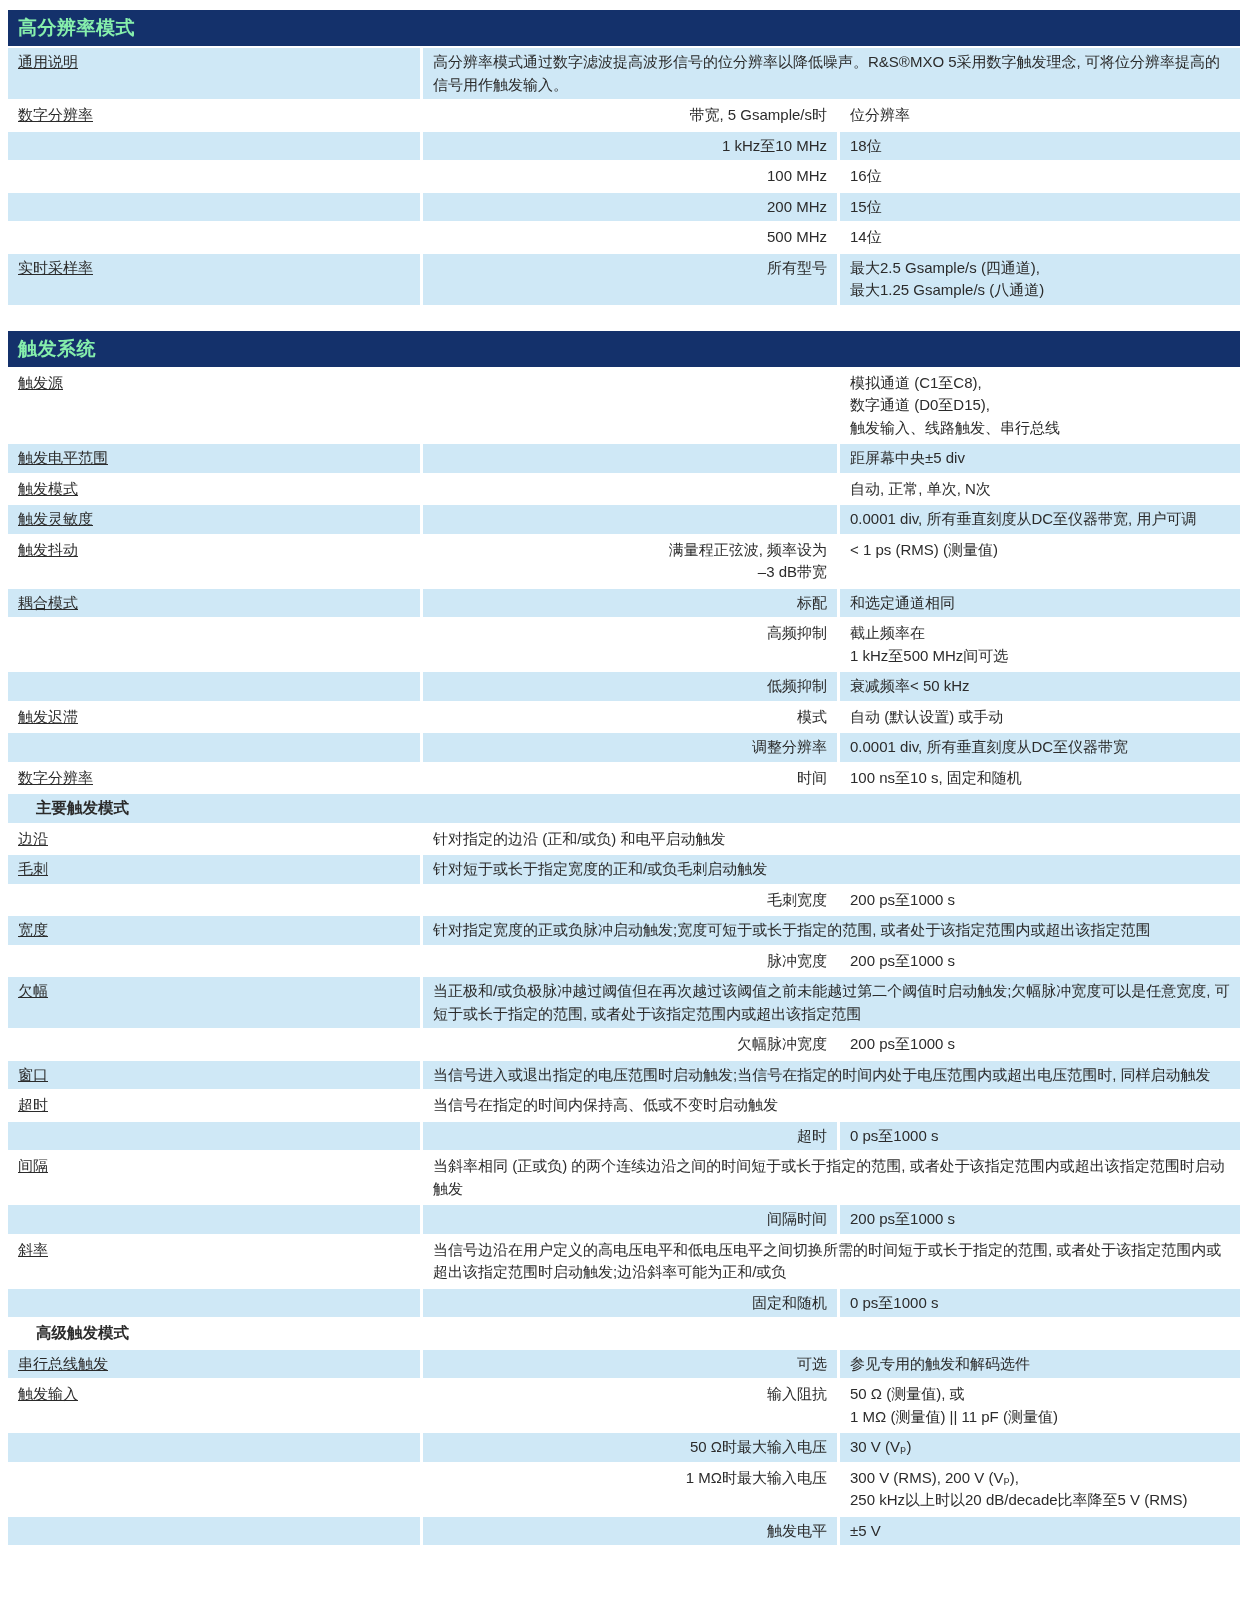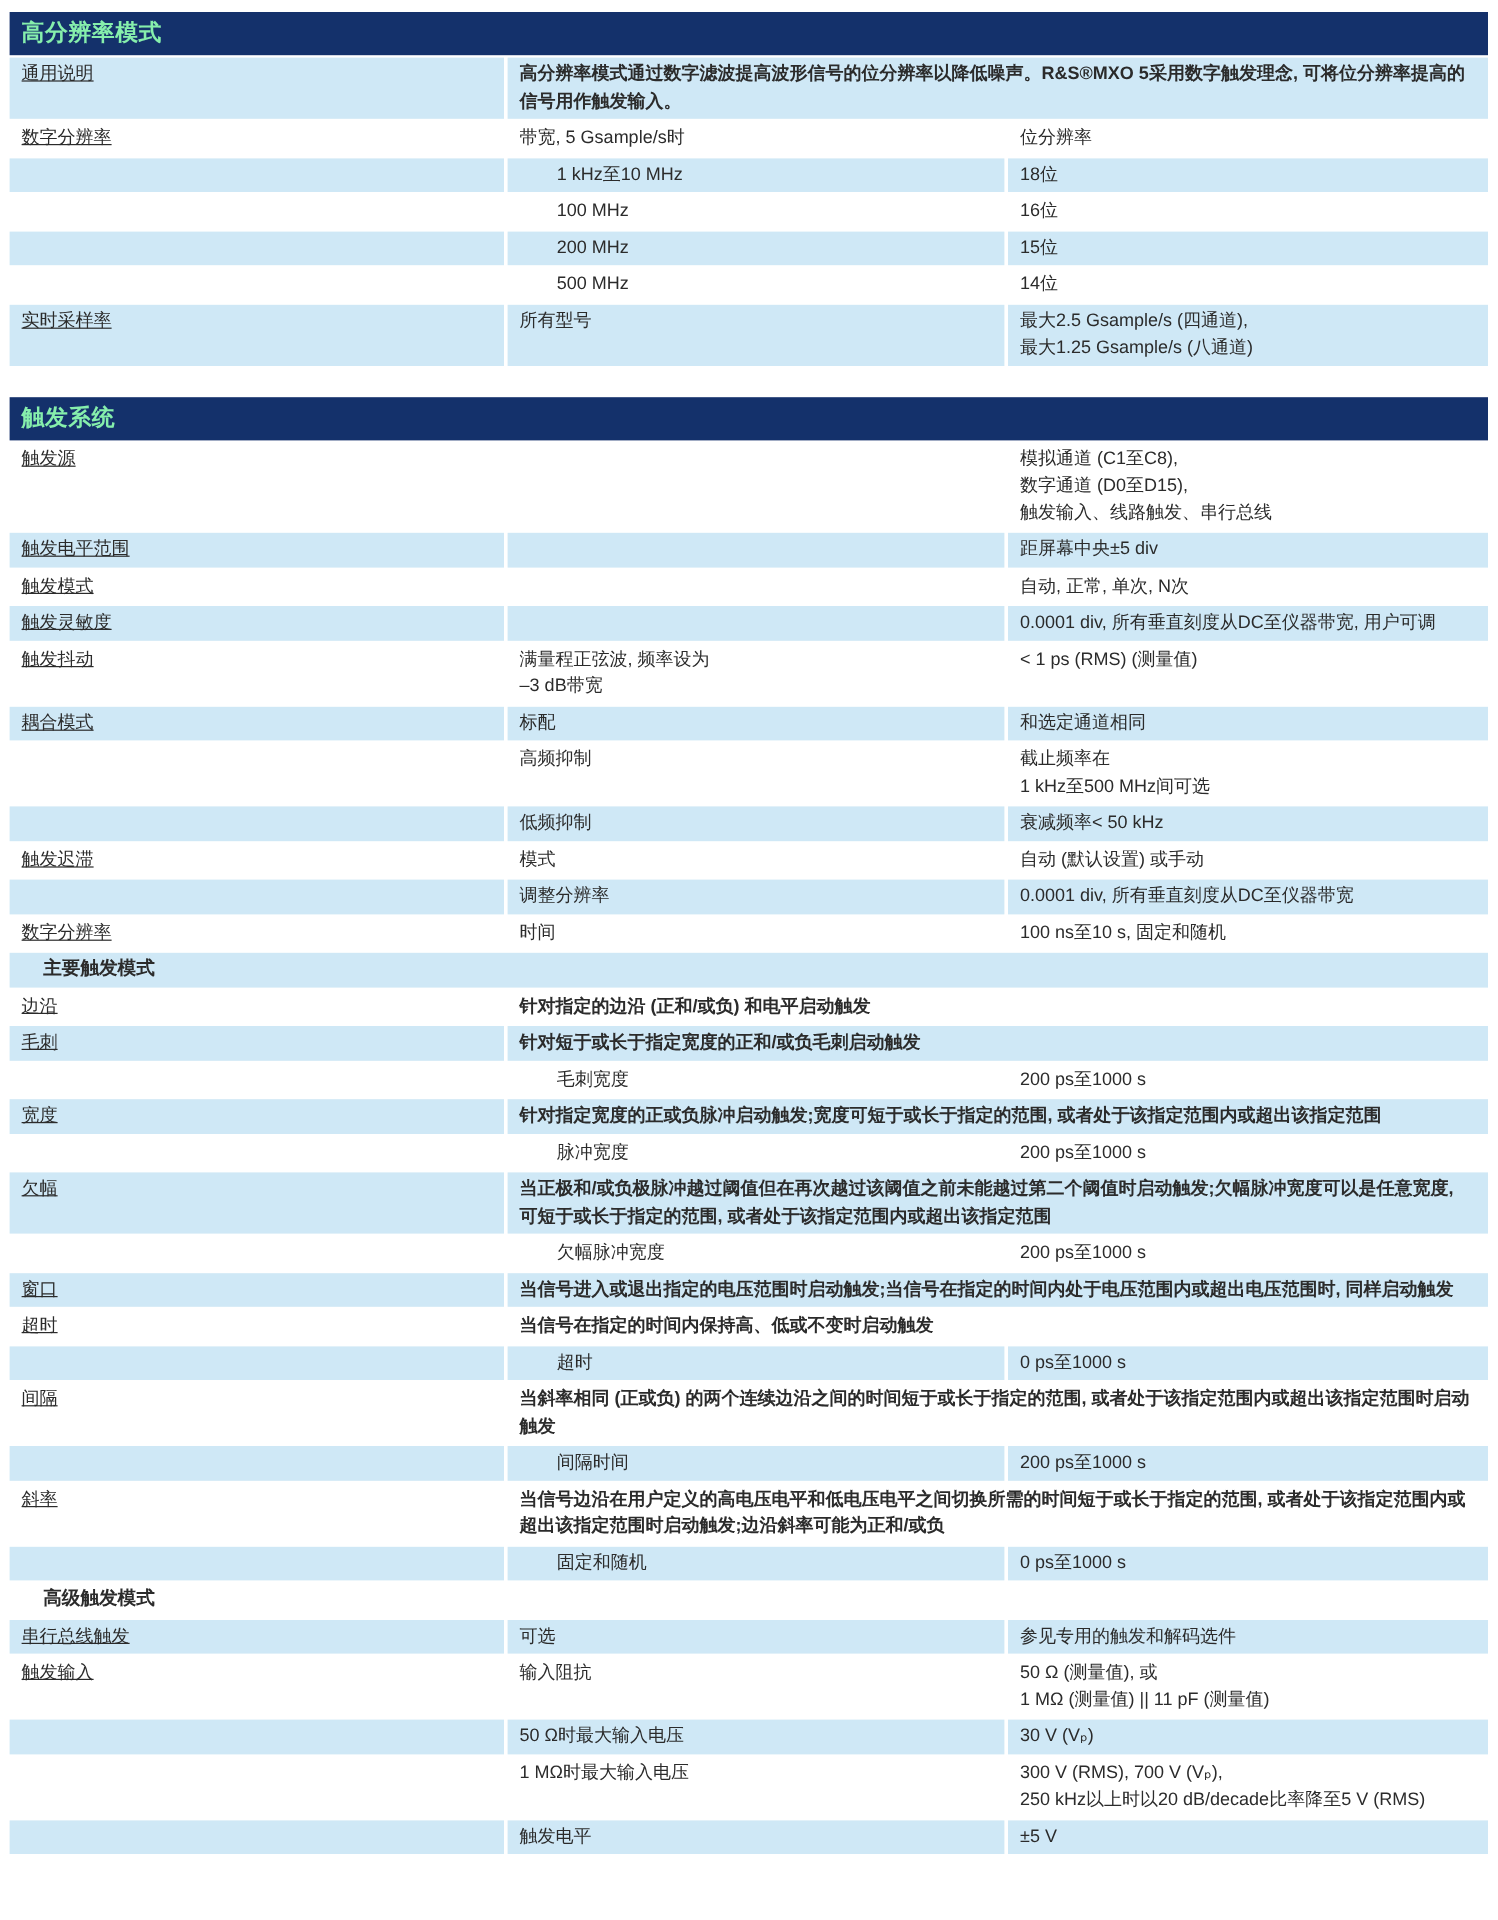--- a/index.html
+++ b/index.html
@@ -25,23 +25,23 @@
   .row{display:flex;margin-bottom:2px;}
   .cell{
     box-sizing:border-box;
     padding:3px 10px;
     font-size:15px;
     line-height:22.5px;
     white-space:pre-line;
     background:transparent;
   }
   .c1{width:412px;margin-right:3px;flex:none;text-decoration:underline;}
-  .c2{width:414px;margin-right:3px;flex:none;}
+  .c2{width:414px;margin-right:3px;flex:none;text-align:right;}
   .c3{flex:1;}
-  .cspan{flex:1;font-weight:bold;}
+  .cspan{flex:1;}
   .cfull{flex:1;font-weight:700;font-size:15.5px;padding-left:28px;}
   .row.shade .cell{background:#cfe8f6;}
   .indent{padding-left:41px;}
 </style>
 </head>
 <body>
 
 <div class="page">
     <section class="spec-section">
       <div class="sec-header">高分辨率模式</div>
@@ -225,21 +225,21 @@
 1 MΩ (测量值) || 11 pF (测量值)</div>
         </div>
         <div class="row shade">
           <div class="cell c1"></div>
           <div class="cell c2">50 Ω时最大输入电压</div>
           <div class="cell c3">30 V (Vₚ)</div>
         </div>
         <div class="row">
           <div class="cell c1"></div>
           <div class="cell c2">1 MΩ时最大输入电压</div>
-          <div class="cell c3">300 V (RMS), 700 V (Vₚ),
+          <div class="cell c3">300 V (RMS), 200 V (Vₚ),
 250 kHz以上时以20 dB/decade比率降至5 V (RMS)</div>
         </div>
         <div class="row shade">
           <div class="cell c1"></div>
           <div class="cell c2">触发电平</div>
           <div class="cell c3">±5 V</div>
         </div>
       </div>
     </section>
   </div>

